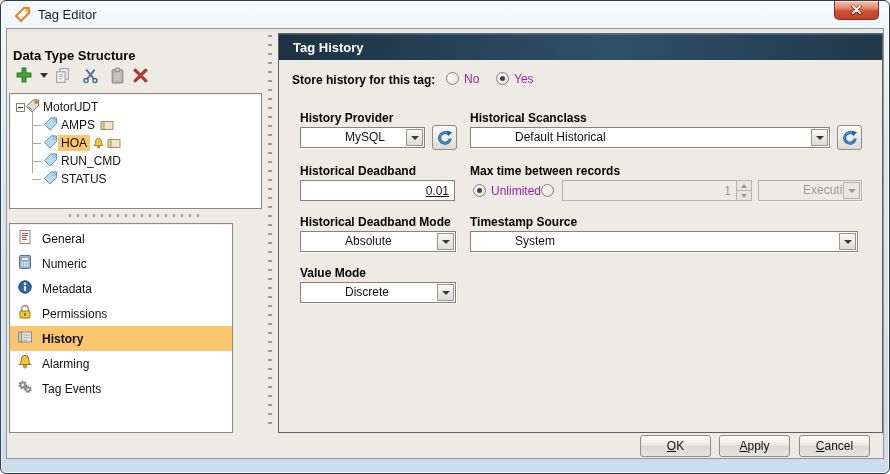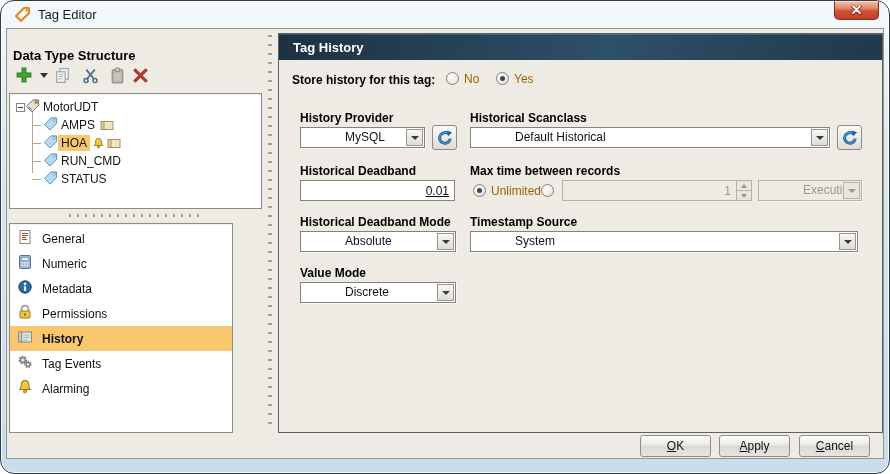--- a/index.html
+++ b/index.html
@@ -1,17 +1,17 @@
 <!DOCTYPE html>
 <html><head>
 <meta charset="utf-8">
 <style>
   html,body{margin:0;padding:0;background:#fff;font-family:"Liberation Sans",sans-serif;}
   *{box-sizing:border-box;}
-  .window{position:relative;width:890px;height:474px;border:1px solid #333c44;border-radius:14px;
+  .window{position:relative;width:890px;height:474px;border:1px solid #333c44;border-radius:6px;
     background:linear-gradient(#f6fafd,#dbe8f4 30%,#c9dcee);box-shadow:inset 0 0 0 1px rgba(255,255,255,.8);overflow:hidden;}
   .titlebar{position:absolute;left:0;top:0;right:0;height:27px;}
   .title-icon{position:absolute;left:13px;top:5px;width:17px;height:17px;}
   .title-text{position:absolute;left:37px;top:6px;font-size:13px;color:#1a1a1a;}
   .close-btn{position:absolute;top:0;right:10px;width:45px;height:19px;border:1px solid #8c2b1d;border-top:none;
     border-radius:0 0 5px 5px;background:linear-gradient(#f3c0ad,#e08a6e 40%,#cf5236 55%,#bf4227);
     display:flex;align-items:center;justify-content:center;box-shadow:inset 0 1px 0 rgba(255,255,255,.55);cursor:default;}
   .content{position:absolute;left:5px;right:5px;top:27px;bottom:14px;background:#edebe4;border:1px solid #96948b;}
 
   
@@ -37,21 +37,21 @@
   
   .rpanel{position:absolute;left:271px;top:4px;width:605px;height:400px;border:1px solid #5c6166;background:#edebe4;}
   .rheader{position:absolute;left:0;top:0;right:0;height:26px;
     background:linear-gradient(105deg,#1c3242,#2e5069 55%,#20394b);color:#fff;font-size:13px;font-weight:bold;
     display:flex;align-items:center;padding-left:14px;box-shadow:inset 0 1px 0 rgba(255,255,255,.15);}
   .rbody{position:absolute;left:0;top:26px;right:0;bottom:0;}
   .blabel{position:absolute;font-size:12px;font-weight:bold;color:#000;white-space:nowrap;}
   .radio{position:absolute;width:13px;height:13px;border-radius:50%;border:1px solid #83817a;
     background:radial-gradient(circle at 35% 30%,#ffffff,#dddbd4);}
   .radio.checked::after{content:"";position:absolute;left:3px;top:3px;width:5px;height:5px;border-radius:50%;background:#3a464f;}
-  .rlabel{position:absolute;font-size:12px;color:#a16207;}
+  .rlabel{position:absolute;font-size:12px;color:#a21caf;}
   .combo{position:absolute;height:21px;background:#fff;border:1px solid #84827a;display:flex;align-items:stretch;
     box-shadow:1px 1px 0 #f9f8f4;}
   .combo .ctext{flex:1;font-size:12px;padding:2px 4px;overflow:hidden;white-space:nowrap;color:#111;margin-left:40px;}
   .cbtn{width:17px;margin:1px;border:1px solid #98968e;background:linear-gradient(#f8f7f4,#dedcd5);
     display:flex;align-items:center;justify-content:center;}
   .car{width:0;height:0;border-left:4px solid transparent;border-right:4px solid transparent;border-top:4px solid #3a3a3a;}
   .combo.disabled{background:#edebe4;border-color:#b4b2aa;}
   .combo.disabled .ctext{color:#9a988f;}
   .combo.disabled .cbtn{background:#e8e6df;border-color:#b4b2aa;}
   .combo.disabled .car{border-top-color:#9a988f;}
@@ -252,36 +252,36 @@
       </div>
       <div class="nav-row sel">
         <span><svg width="16" height="16" viewBox="0 0 16 16">
               <rect x="4" y="3" width="10.5" height="10" fill="#e3e3df" stroke="#8a8a86"></rect>
               <rect x="1.5" y="3" width="3.2" height="10" fill="#c9c9c4" stroke="#8a8a86"></rect>
               <path d="M6.5 6 h6 M6.5 8.5 h6 M6.5 11 h4" stroke="#b0b0aa" stroke-width="1"></path>
             </svg></span>
         <span>History</span>
       </div>
       <div class="nav-row">
+        <span><svg width="16" height="16" viewBox="0 0 14 14">
+              <path d="M7 1.4 C9.3 1.4 10.2 3.1 10.3 5.4 C10.4 7.4 11 8.4 11.8 9.2 L2.2 9.2 C3 8.4 3.6 7.4 3.7 5.4 C3.8 3.1 4.7 1.4 7 1.4 Z" fill="#eec63f" stroke="#96731d" stroke-width="0.9"></path>
+              <circle cx="7" cy="10.8" r="1.5" fill="#d8a92c" stroke="#96731d" stroke-width="0.6"></circle>
+            </svg></span>
+        <span>Alarming</span>
+      </div>
+      <div class="nav-row">
         <span><svg width="16" height="16" viewBox="0 0 16 16">
               <circle cx="5.8" cy="6" r="3.4" fill="#c2c2bd" stroke="#75757a" stroke-width="1.8" stroke-dasharray="1.6 1.3"></circle>
               <circle cx="5.8" cy="6" r="2.4" fill="#c2c2bd" stroke="#75757a" stroke-width="0.8"></circle>
               <circle cx="5.8" cy="6" r="0.9" fill="#fff"></circle>
               <circle cx="11" cy="10.4" r="2.8" fill="#c2c2bd" stroke="#75757a" stroke-width="1.6" stroke-dasharray="1.4 1.1"></circle>
               <circle cx="11" cy="10.4" r="1.9" fill="#c2c2bd" stroke="#75757a" stroke-width="0.8"></circle>
               <circle cx="11" cy="10.4" r="0.8" fill="#fff"></circle>
             </svg></span>
         <span>Tag Events</span>
-      </div>
-      <div class="nav-row">
-        <span><svg width="16" height="16" viewBox="0 0 14 14">
-              <path d="M7 1.4 C9.3 1.4 10.2 3.1 10.3 5.4 C10.4 7.4 11 8.4 11.8 9.2 L2.2 9.2 C3 8.4 3.6 7.4 3.7 5.4 C3.8 3.1 4.7 1.4 7 1.4 Z" fill="#eec63f" stroke="#96731d" stroke-width="0.9"></path>
-              <circle cx="7" cy="10.8" r="1.5" fill="#d8a92c" stroke="#96731d" stroke-width="0.6"></circle>
-            </svg></span>
-        <span>Alarming</span>
       </div>
     </div>
 
     <div class="rpanel">
       <div class="rheader">Tag History</div>
       <div class="rbody">
 
         <div class="blabel" style="left:13px;top:13px">Store history for this tag:</div>
         <span class="radio" style="left:167px;top:12px"></span>
         <span class="rlabel" style="left:185px;top:12px">No</span>

